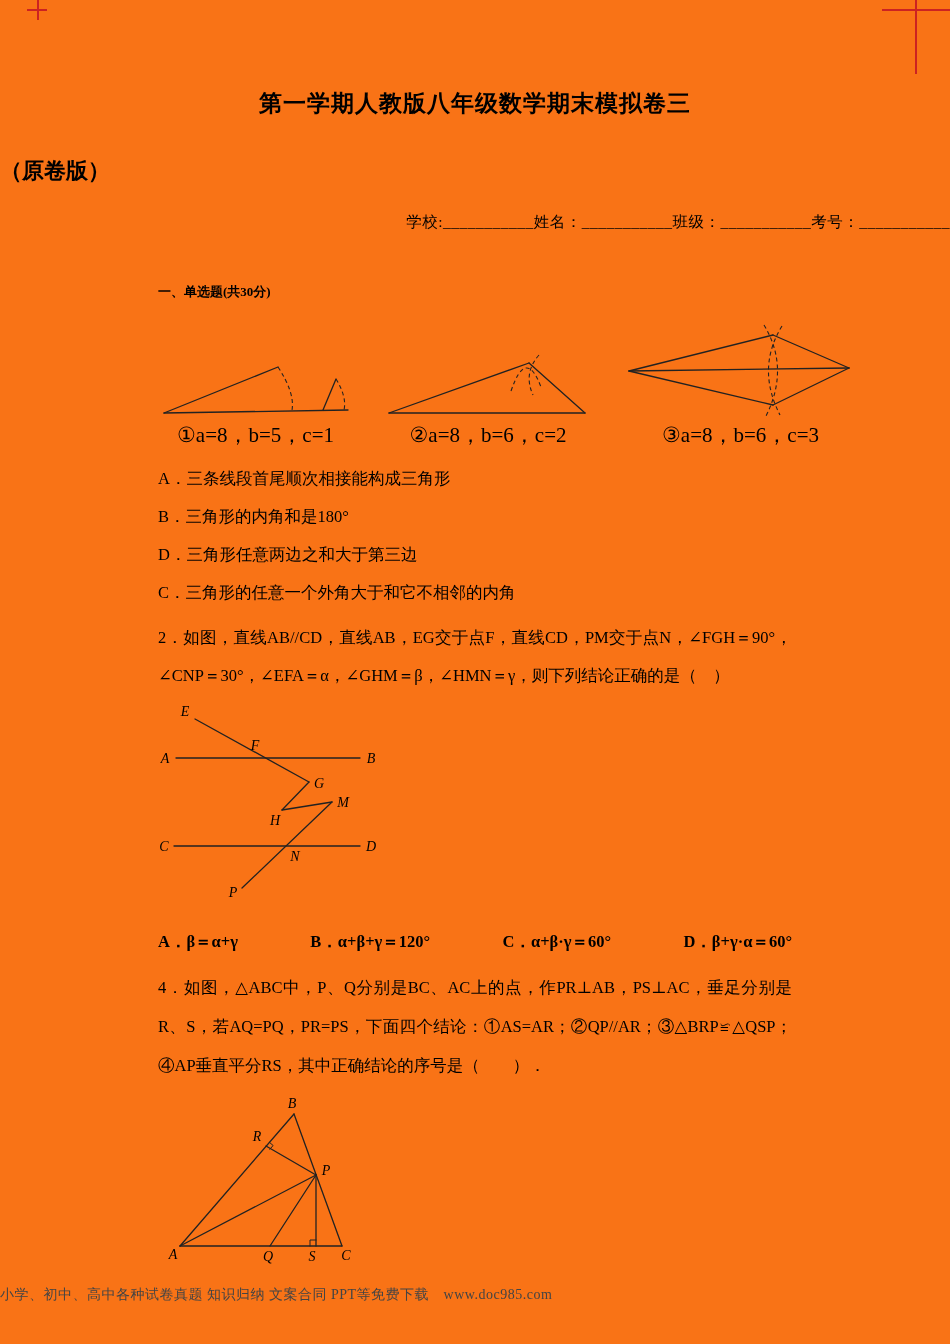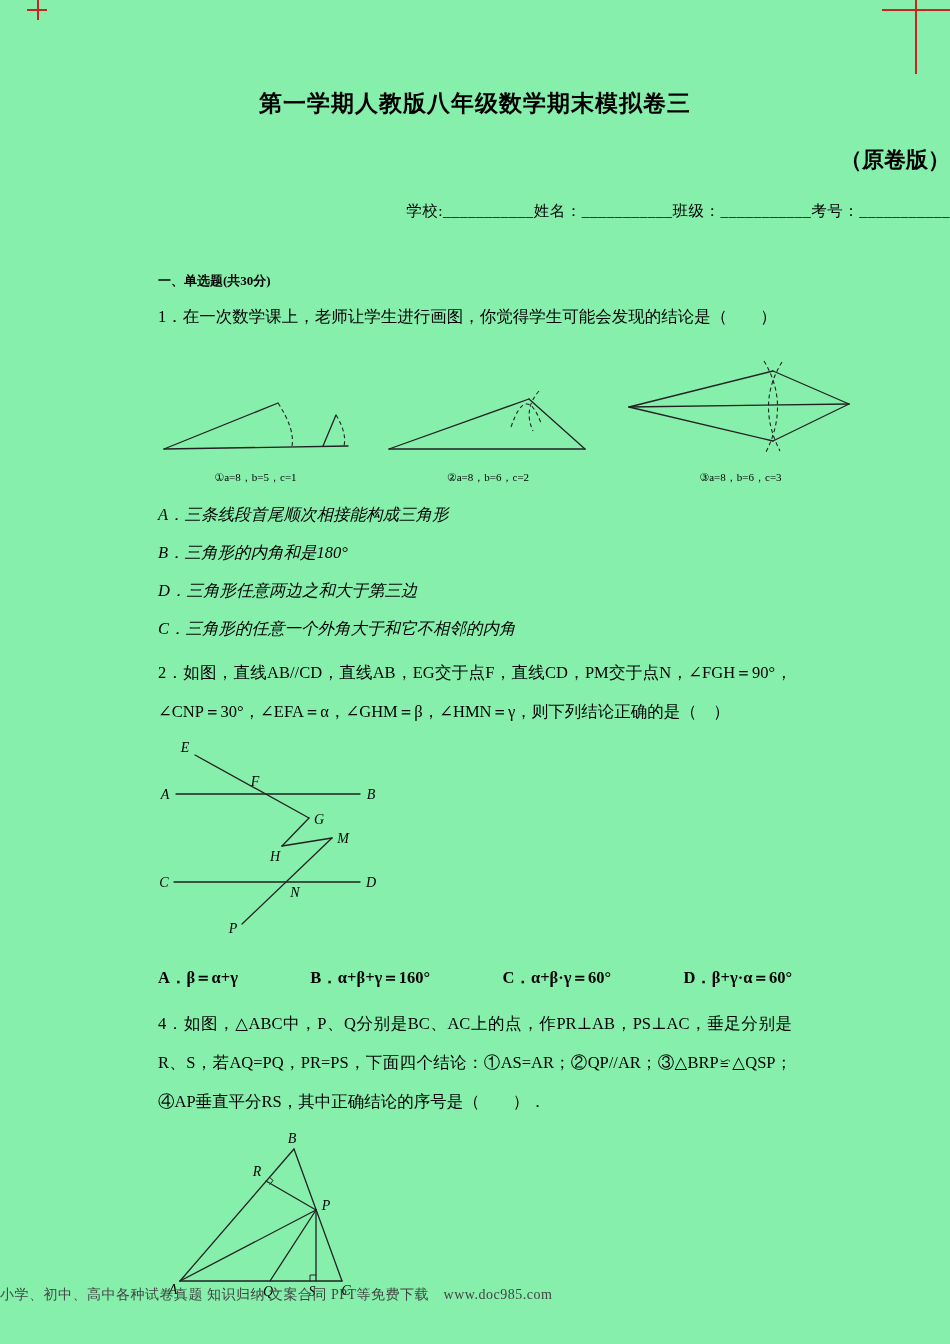--- a/index.html
+++ b/index.html
@@ -2,42 +2,42 @@
 <html><head>
 <meta charset="utf-8">
 <style>
   * { margin: 0; padding: 0; box-sizing: border-box; }
   html, body { background: #ffffff; }
   .page {
     position: relative;
     width: 950px;
     height: 1344px;
     margin: 0 auto;
-    background: #86efac;
+    background: #f97316;
     color: #000;
     font-family: "Liberation Serif", "DejaVu Serif", serif;
     overflow: hidden;
   }
   
   .mark { position: absolute; background: #cc2222; }
   .mark-tl-v { left: 37px; top: 0; width: 2px; height: 20px; }
   .mark-tl-h { left: 27px; top: 9px; width: 20px; height: 2px; }
   .mark-tr-h { left: 882px; top: 9px; width: 68px; height: 2px; }
   .mark-tr-v { left: 915px; top: 0; width: 2px; height: 74px; }
 
   .title {
     padding-top: 88px;
     text-align: center;
     font-size: 23px;
     font-weight: bold;
     letter-spacing: 1px;
   }
   .subtitle {
-    margin-top: 26px;
-    text-align: right;
+    margin-top: 37px;
+    text-align: left;
     font-size: 22px;
     font-weight: bold;
   }
   .info-line {
     margin-top: 26px;
     text-align: right;
     font-size: 15.5px;
     letter-spacing: .5px;
   }
   .content { width: 634px; margin: 0 auto; }
@@ -56,23 +56,23 @@
   .stem.q3 { margin-top: 16px; }
 
   .fig-row {
     margin-top: 20px;
     display: flex;
     align-items: flex-end;
     gap: 30px;
     width: 720px;
   }
   .fig { display: flex; flex-direction: column; align-items: center; }
-  .fig-label { margin-top: 13px; font-size: 11px; white-space: nowrap; }
-
-  .options-col { margin-top: 18px; font-style: italic; }
+  .fig-label { margin-top: 0; font-size: 21px; white-space: nowrap; }
+
+  .options-col { margin-top: 18px; }
   .options-col p { font-size: 16.5px; line-height: 1.45; margin-bottom: 14px; }
 
   .options-row {
     margin-top: 26px;
     display: flex;
     justify-content: space-between;
     font-size: 16.5px;
     font-style: italic;
     font-weight: bold;
   }
@@ -113,21 +113,20 @@
   <div class="mark mark-tr-v"></div>
 
   <h1 class="title">第一学期人教版八年级数学期末模拟卷三</h1>
   <h2 class="subtitle">（原卷版）</h2>
   <div class="info-line">学校:___________姓名：___________班级：___________考号：___________</div>
 
   <div class="content">
 
     <div class="section-heading">一、单选题(共30分)</div>
 
-    <p class="stem">1．在一次数学课上，老师让学生进行画图，你觉得学生可能会发现的结论是（　　）</p>
 
     <div class="fig-row">
       <div class="fig">
         <svg class="diagram" width="195" height="78" viewBox="0 0 195 78">
           <path class="edge" d="M6,70 L190,67"></path>
           <path class="edge" d="M6,70 L120,24"></path>
           <path class="dashed" d="M120,24 Q137,50 134,67"></path>
           <path class="edge" d="M165,67 L178,36"></path>
           <path class="dashed" d="M178,36 Q189,54 186,67"></path>
         </svg>
@@ -181,21 +180,21 @@
       <text class="pt-label" x="121" y="125" text-anchor="middle">H</text>
       <text class="pt-label" x="189" y="107" text-anchor="middle">M</text>
       <text class="pt-label" x="10" y="151" text-anchor="middle">C</text>
       <text class="pt-label" x="141" y="161" text-anchor="middle">N</text>
       <text class="pt-label" x="217" y="151" text-anchor="middle">D</text>
       <text class="pt-label" x="79" y="197" text-anchor="middle">P</text>
     </svg>
 
     <div class="options-row">
       <span>A．β＝α+γ</span>
-      <span>B．α+β+γ＝160°</span>
+      <span>B．α+β+γ＝120°</span>
       <span>C．α+β·γ＝60°</span>
       <span>D．β+γ·α＝60°</span>
     </div>
 
     <p class="stem q3">4．如图，△ABC中，P、Q分别是BC、AC上的点，作PR⊥AB，PS⊥AC，垂足分别是R、S，若AQ=PQ，PR=PS，下面四个结论：①AS=AR；②QP//AR；③△BRP≌△QSP；④AP垂直平分RS，其中正确结论的序号是（　　）．</p>
 
     <svg class="diagram q3" width="235" height="172" viewBox="0 0 235 172">
       <path class="edge" d="M14,150 L128,18"></path>
       <path class="edge" d="M128,18 L176,150"></path>
       <path class="edge" d="M14,150 L176,150"></path>

